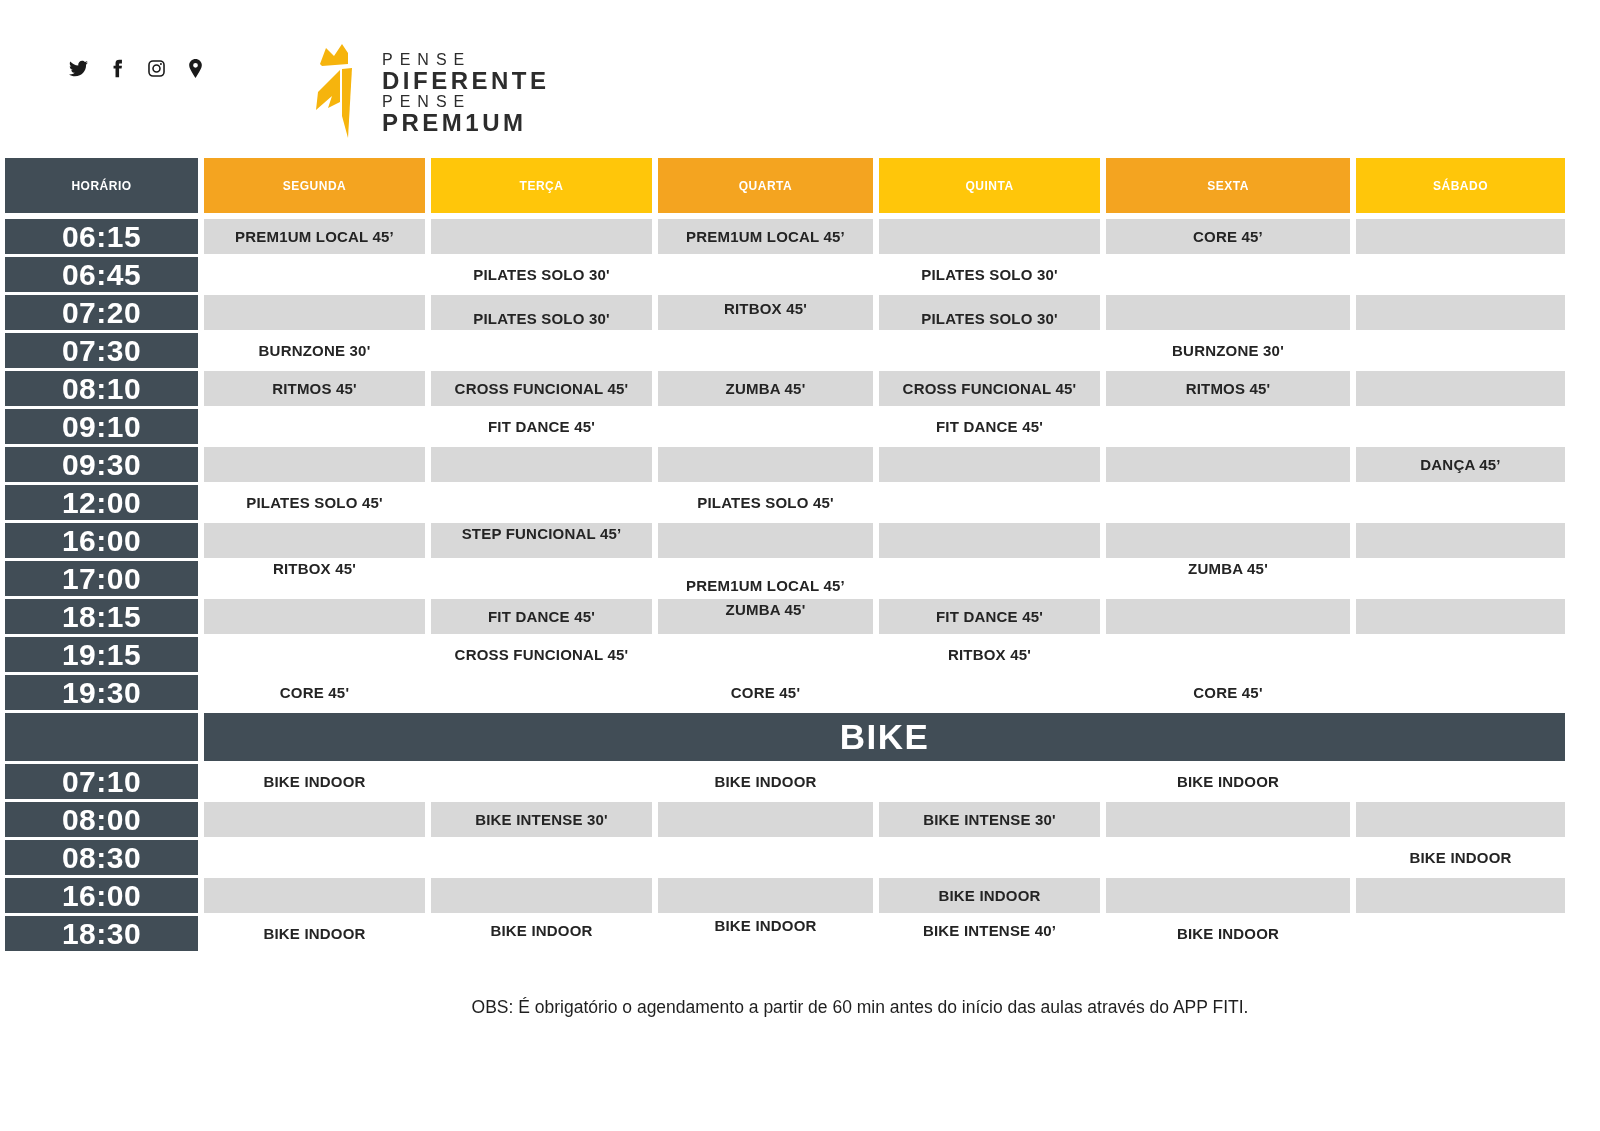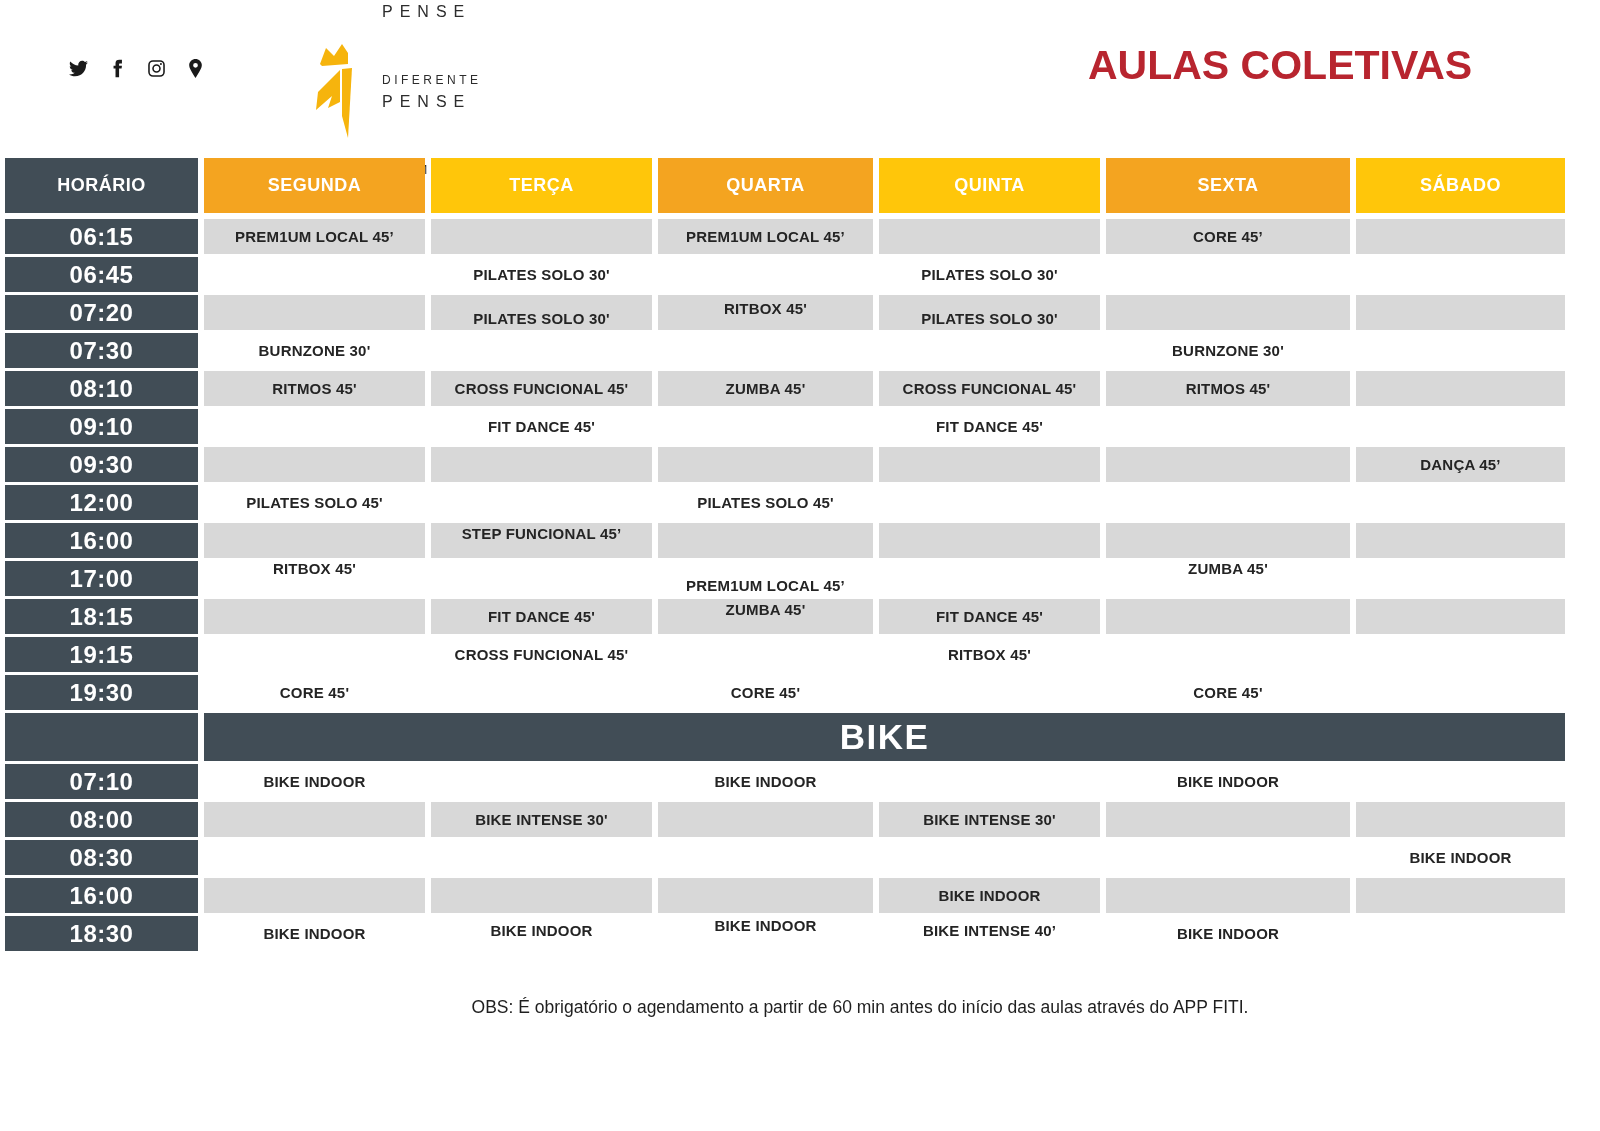--- a/index.html
+++ b/index.html
@@ -20,35 +20,35 @@
   
   .social{position:absolute;left:68px;top:58px;display:flex;gap:18px;align-items:center;}
   .social .sicon{width:21px;height:21px;display:flex;align-items:center;justify-content:center;cursor:pointer;}
   .social svg{width:19px;height:19px;fill:#1a1a1a;}
   .social svg.stroke{fill:none;stroke:#1a1a1a;stroke-width:2;}
   .logo{position:absolute;left:306px;top:44px;display:flex;gap:16px;}
   .logo-mark{width:60px;height:94px;}
   .logo-text{display:flex;flex-direction:column;justify-content:center;height:92px;padding-top:2px;color:#2c2c2c;}
   .lt{white-space:nowrap;line-height:21px;}
   .lt-light{font-size:16px;letter-spacing:7px;font-weight:normal;}
-  .lt-bold{font-size:12px;letter-spacing:3.5px;font-weight:normal;margin-top:48px;}
+  .lt-bold{font-size:24px;letter-spacing:3.5px;font-weight:bold;}
   .title{
     position:absolute;left:1088px;top:42px;font-size:41px;font-weight:bold;
     color:var(--red);letter-spacing:0px;white-space:nowrap;
   }
   
   .table{position:absolute;left:5px;top:158px;width:1560px;}
   .header-row,.row,.band-row{display:grid;grid-template-columns:var(--cols);column-gap:6px;}
   .header-row{height:55px;margin-bottom:6px;}
-  .h-cell{display:flex;align-items:center;justify-content:center;color:#fff;font-weight:bold;font-size:18px;letter-spacing:.5px;}
+  .h-cell{display:flex;align-items:center;justify-content:center;color:#fff;font-weight:bold;font-size:12px;letter-spacing:.5px;}
   .tone-dark{background:var(--dark);}
   .tone-orange{background:var(--orange);}
   .tone-yellow{background:var(--yellow);}
   .row{height:35px;margin-bottom:3px;}
-  .time-cell{background:var(--dark);color:#fff;display:flex;align-items:center;justify-content:center;font-weight:bold;font-size:24px;letter-spacing:.5px;}
+  .time-cell{background:var(--dark);color:#fff;display:flex;align-items:center;justify-content:center;font-weight:bold;font-size:30px;letter-spacing:.5px;}
   .day-cell{display:flex;align-items:center;justify-content:center;}
   .day-cell span{font-weight:bold;font-size:15px;color:var(--ink);letter-spacing:.2px;white-space:nowrap;}
   .shade-gray .day-cell{background:var(--gray);}
   .shade-white .day-cell{background:transparent;}
   .band-row{height:48px;margin-bottom:3px;margin-top:1px;}
   .band-spacer{background:var(--dark);}
   .band{grid-column:2/8;background:var(--dark);color:#fff;display:flex;align-items:center;justify-content:center;
         font-size:35px;font-weight:bold;letter-spacing:1.5px;}
   
   .note{
@@ -95,21 +95,20 @@
       </g>
     </svg>
     <div class="logo-text">
       <span class="lt lt-light">PENSE</span>
       <span class="lt lt-bold">DIFERENTE</span>
       <span class="lt lt-light">PENSE</span>
       <span class="lt lt-bold">PREM1UM</span>
     </div>
   </div>
 
-  <div class="title">AULAS COLETIVAS</div>
 
   <div class="table">
     <div class="header-row" id="header-row">
         <div class="h-cell tone-dark">HORÁRIO</div>
         <div class="h-cell tone-orange">SEGUNDA</div>
         <div class="h-cell tone-yellow">TERÇA</div>
         <div class="h-cell tone-orange">QUARTA</div>
         <div class="h-cell tone-yellow">QUINTA</div>
         <div class="h-cell tone-orange">SEXTA</div>
         <div class="h-cell tone-yellow">SÁBADO</div>

